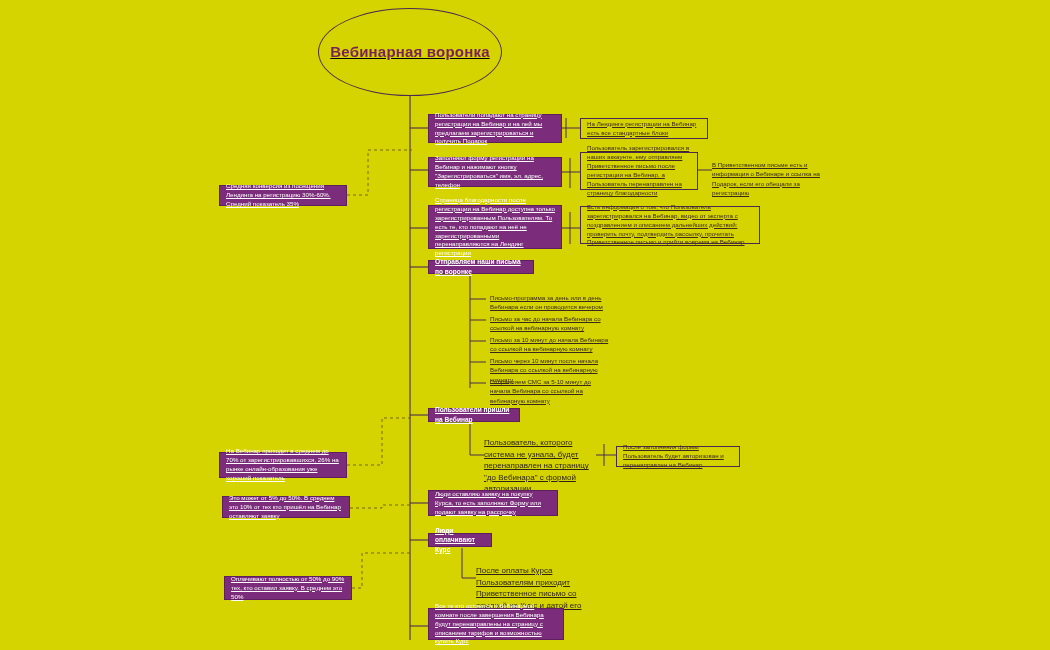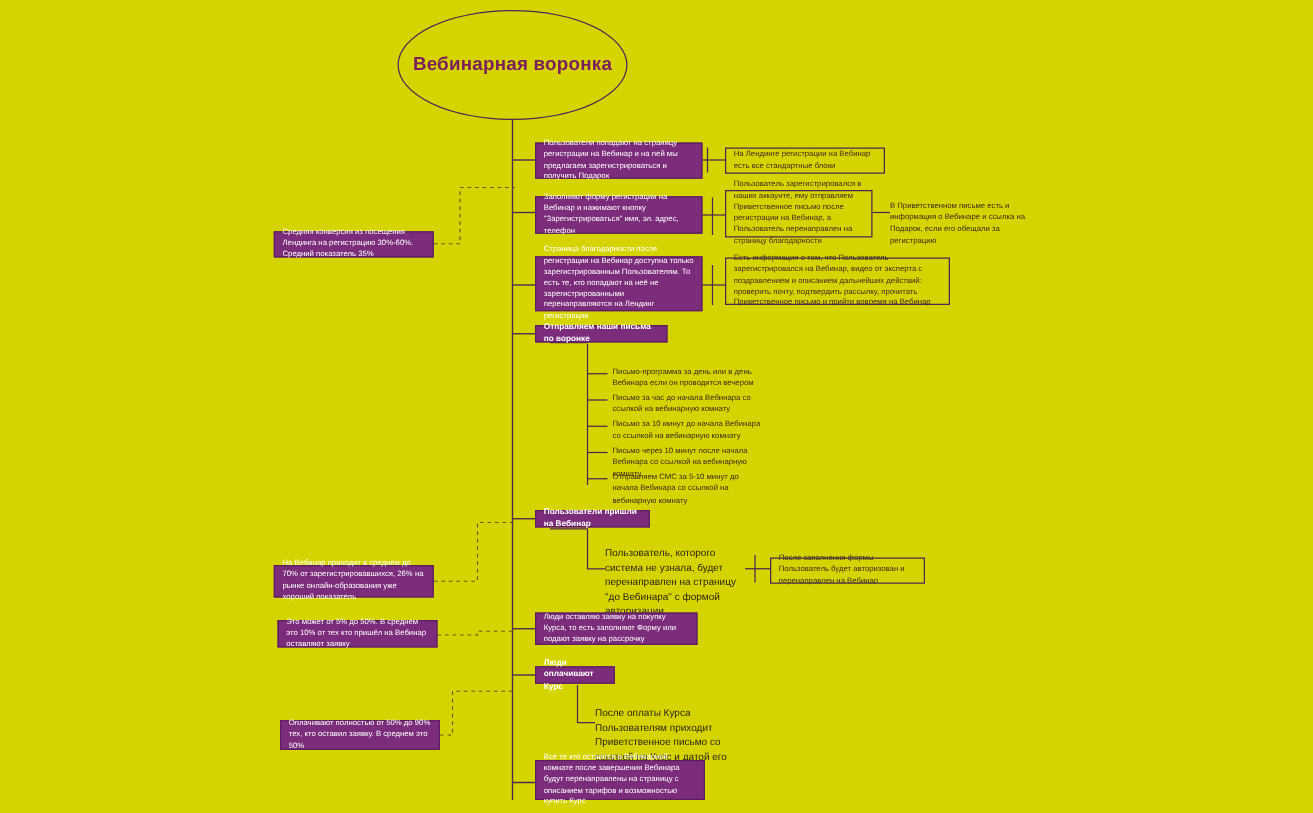--- a/index.html
+++ b/index.html
@@ -22,20 +22,21 @@
     position: absolute;
     left: 0;
     top: 0;
     width: 1050px;
     height: 650px;
     pointer-events: none;
   }
   .node {
     position: absolute;
     box-sizing: border-box;
+    text-decoration: underline;
   }
   
   .root {
     left: 318px;
     top: 8px;
     width: 184px;
     height: 88px;
     border: 1.5px solid #4a2a52;
     border-radius: 50%;
     background: transparent;

